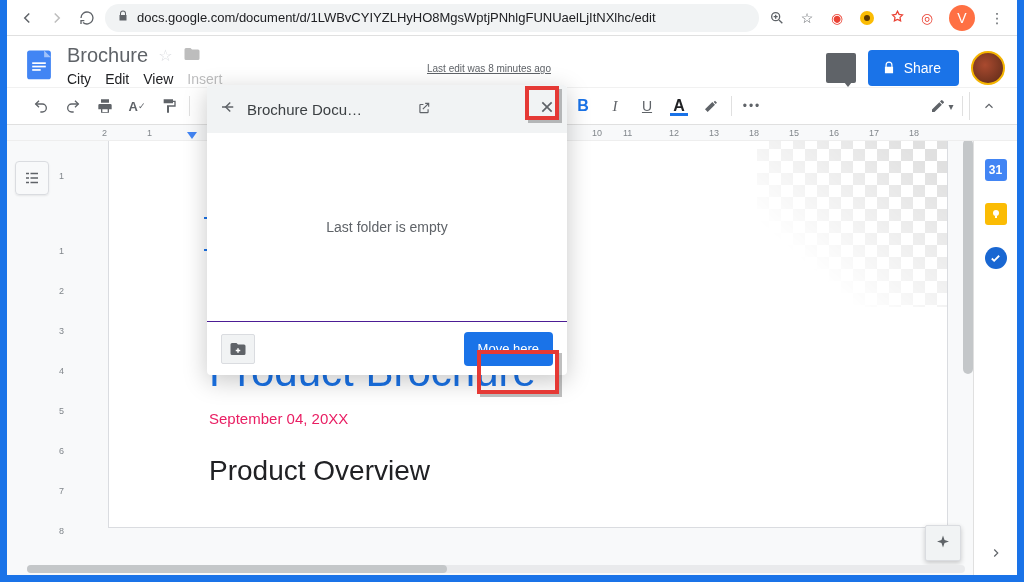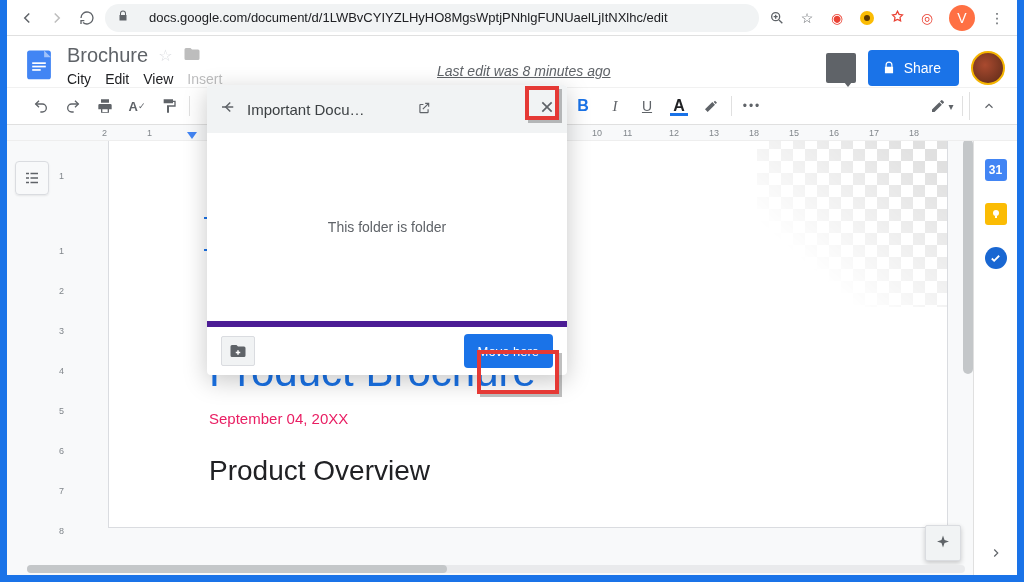--- a/index.html
+++ b/index.html
@@ -2,35 +2,35 @@
 <html><head>
 <meta charset="utf-8">
 <style>
   * { box-sizing: border-box; margin: 0; padding: 0; font-family: Arial, Helvetica, sans-serif; }
   html,body { width:1024px; height:582px; overflow:hidden; background:#1a73e8; }
   .frame { position:absolute; left:7px; top:0; right:7px; bottom:7px; background:#fff; display:flex; flex-direction:column; }
   
   .chrome { height:36px; background:#fff; display:flex; align-items:center; padding:0 8px; gap:6px; border-bottom:1px solid #e0e0e0; }
   .chrome .navbtn { width:24px; height:24px; display:flex; align-items:center; justify-content:center; color:#5f6368; border-radius:50%; }
   .chrome .navbtn.dis { color:#bdbdbd; }
-  .url { flex:1; display:flex; align-items:center; height:28px; background:#f1f3f4; border-radius:14px; padding:0 12px; color:#202124; font-size:13px; gap:20px; }
+  .url { flex:1; display:flex; align-items:center; height:28px; background:#f1f3f4; border-radius:14px; padding:0 12px; color:#202124; font-size:13px; gap:8px; }
   .url .lock { color:#5f6368; font-size:12px; }
   .cicon { width:24px; height:24px; display:flex; align-items:center; justify-content:center; color:#5f6368; font-size:14px; }
   .avatar { width:26px; height:26px; border-radius:50%; background:#ff7043; color:#fff; display:flex; align-items:center; justify-content:center; font-size:14px; font-weight:500; margin:0 4px;}
   
   .docs-header { display:flex; align-items:flex-start; padding:8px 12px 0 12px; }
   .docs-logo { width:40px; height:40px; display:flex; align-items:center; justify-content:center; margin-right:8px; }
   .docs-logo svg { width:34px; height:34px; }
   .title-area { flex:1; }
   .title-line { display:flex; align-items:center; gap:10px; }
   .doc-title { font-size:20px; color:#5f6368; letter-spacing:0; }
   .star { color:#dadce0; font-size:16px; }
   .folder { color:#bdbdbd; font-size:16px; }
   .menu-line { display:flex; gap:14px; font-size:14px; color:#202124; margin-top:4px; }
-  .lastedit { color:#5f6368; font-size:14px; text-decoration:underline; position:absolute; left:430px; top:63px;font-style:italic; }
+  .lastedit { color:#5f6368; font-size:10px; text-decoration:underline; position:absolute; left:420px; top:63px; }
   .header-right { display:flex; align-items:center; gap:12px; padding-top:6px;margin-left:14px; }
   .comments { width:30px; height:30px; background:#5f6368; border-radius:2px; position:relative; }
   .comments::after { content:""; position:absolute; bottom:-4px; right:4px; width:0; height:0; border-left:4px solid transparent; border-right:4px solid transparent; border-top:5px solid #5f6368; }
   .share-btn { background:#1a73e8; color:#fff; border:none; height:36px; padding:0 18px 0 14px; border-radius:4px; font-size:14px; font-weight:500; display:flex; align-items:center; gap:8px; }
   .profile { width:34px; height:34px; border-radius:50%; background:radial-gradient(circle at 40% 40%, #aa4a2f, #5a2a18); border:2px solid #f4b400; }
   
   .toolbar { height:38px; background:#fff; border-top:1px solid #f1f1f1; border-bottom:1px solid #e0e0e0; display:flex; align-items:center; padding:0 10px 0 20px; gap:4px; }
   .tbtn { width:28px; height:28px; display:flex; align-items:center; justify-content:center; color:#5f6368; border-radius:2px; }
   .tsep { width:1px; height:20px; background:#e0e0e0; margin:0 2px; }
   .toolbar .spacer { flex:1; }
@@ -71,21 +71,21 @@
   .rp-icon { width:22px; height:22px; border-radius:3px; display:flex; align-items:center; justify-content:center; font-size:12px; color:#fff; font-weight:bold;}
   .rp-chevron { margin-top:auto; margin-bottom:10px; color:#5f6368; font-size:18px;}
   
   .move-popup { position:absolute; left:207px; top:85px; width:360px; background:#fff; border-radius:4px; box-shadow:0 6px 24px rgba(0,0,0,0.22); z-index:100; }
   .mp-head { height:48px; background:#f1f3f4; display:flex; align-items:center; padding:0 12px; gap:10px; border-radius:4px 4px 0 0;}
   .mp-head .back { color:#5f6368; font-size:18px; }
   .mp-head .name { font-weight:500; color:#3c4043; font-size:15px; flex:1; white-space:nowrap; overflow:hidden; text-overflow:ellipsis; max-width:160px;}
   .mp-head .open { color:#5f6368; font-size:14px; }
   .mp-head .close { color:#5f6368; font-size:18px; margin-left:auto; }
   .mp-body { height:188px; display:flex; align-items:center; justify-content:center; color:#5f6368; font-size:14px; }
-  .mp-foot { height:54px; border-top:6px solid #4c1d95; display:flex; align-items:center; padding:0 14px; }
+  .mp-foot { height:54px; border-top:1px solid #4c1d95; display:flex; align-items:center; padding:0 14px; }
   .newfolder { width:34px; height:30px; border:1px solid #dadce0; background:#f1f3f4; display:flex; align-items:center; justify-content:center; color:#5f6368; border-radius:2px; }
   .move-here { margin-left:auto; background:#1a73e8; color:#fff; border:none; height:34px; padding:0 14px; border-radius:4px; font-size:13px; font-weight:500; }
   
   .redbox { position:absolute; border:4px solid #e53935; box-shadow:3px 3px 0 rgba(0,0,0,0.25); pointer-events:none; z-index:200;}
   .redbox.r1 { left:525px; top:86px; width:34px; height:34px; }
   .redbox.r2 { left:477px; top:350px; width:82px; height:44px; }
   
   .explore { position:absolute; right:56px; bottom:14px; width:36px; height:36px; background:#f1f3f4; border:1px solid #dadce0; box-shadow:0 2px 5px rgba(0,0,0,0.2); display:flex; align-items:center; justify-content:center; color:#5f6368; border-radius:2px;}
   .bottom-scroll { position:absolute; left:20px; right:52px; bottom:2px; height:8px; background:#e9eaec; border-radius:4px;}
   .bottom-scroll .thumb { position:absolute; left:0; width:420px; top:0; bottom:0; background:#c4c7c9; border-radius:4px;}
@@ -337,33 +337,33 @@
 </div>
 
 <div class="move-popup">
   <div class="mp-head">
     <span class="back">
       <svg width="18" height="18" viewBox="0 0 24 24" fill="none" stroke="currentColor" stroke-width="2">
           <path d="M15 18l-6-6 6-6"></path>
           <path d="M4 12h15"></path>
         </svg>
     </span>
-    <span class="name">Important Docu…</span>
+    <span class="name">Brochure Docu…</span>
     <span class="open">
       <svg width="14" height="14" viewBox="0 0 24 24" fill="none" stroke="currentColor" stroke-width="2">
           <path d="M14 4h6v6M20 4L10 14M19 14v5a1 1 0 0 1-1 1H6a1 1 0 0 1-1-1V7a1 1 0 0 1 1-1h5"></path>
         </svg>
     </span>
     <span class="close">
       <svg width="16" height="16" viewBox="0 0 24 24" fill="none" stroke="currentColor" stroke-width="2.5">
           <path d="M5 5l14 14M19 5L5 19"></path>
         </svg>
     </span>
   </div>
-  <div class="mp-body">This folder is folder</div>
+  <div class="mp-body">Last folder is empty</div>
   <div class="mp-foot">
     <div class="newfolder">
       <svg width="18" height="18" viewBox="0 0 24 24" fill="currentColor">
           <path d="M10 4l2 2h8a2 2 0 0 1 2 2v10a2 2 0 0 1-2 2H4a2 2 0 0 1-2-2V6a2 2 0 0 1 2-2h6z"></path>
           <path d="M11 11h2v2h2v2h-2v2h-2v-2H9v-2h2z" fill="#fff"></path>
         </svg>
     </div>
     <button class="move-here">Move here</button>
   </div>
 </div>

